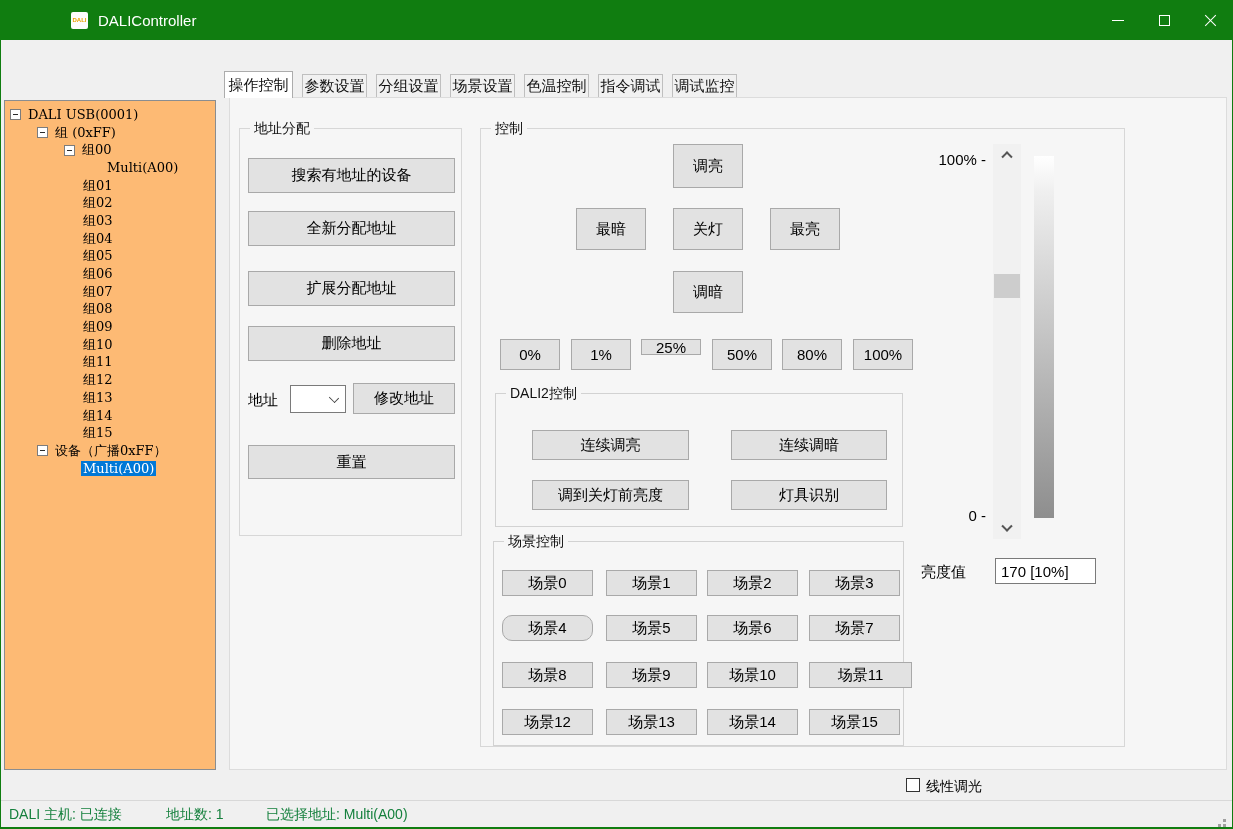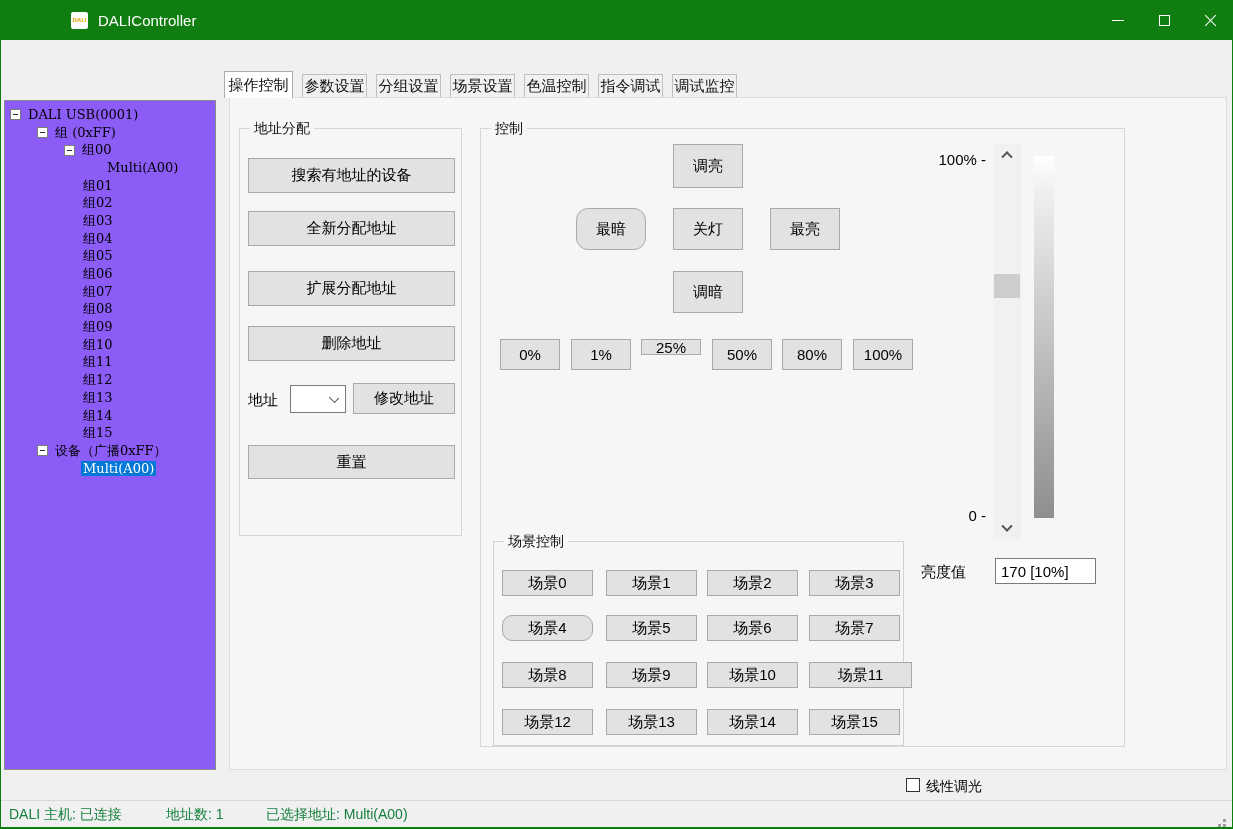--- a/index.html
+++ b/index.html
@@ -24,21 +24,21 @@
   .glyph-close { position:relative; width:13px; height:13px; }
   .glyph-close::before, .glyph-close::after { content:""; position:absolute; left:-1px; top:6px; width:15px; height:1px; background:#fff; }
   .glyph-close::before { transform:rotate(45deg); }
   .glyph-close::after { transform:rotate(-45deg); }
 
   
   .menubar { position:absolute; left:0; top:40px; width:100%; height:30px; background:#f0f0f0; display:flex; align-items:center; padding-left:10px; }
   .menu-item { font-size:14px; color:#1a1a1a; padding:4px 12px; margin-right:14px; }
 
   
-  .tree { position:absolute; left:3px; top:100px; width:212px; height:670px; background:#8b5cf6;
+  .tree { position:absolute; left:3px; top:100px; width:212px; height:670px; background:#fdba74;
           border:1px solid #8a8d90; padding-top:5px; overflow:hidden;
           font-family:"DejaVu Serif", serif; font-size:13px; }
   .trow { height:17.7px; display:flex; align-items:center; white-space:nowrap; }
   .exp { width:11px; height:11px; border:1px solid #7c7c7c; background:#fff; position:relative; flex:none; margin-right:5px; }
   .exp::before { content:""; position:absolute; left:2px; top:4px; width:5px; height:1px; background:#2b2b2b; }
   .p0 { padding-left:5px; } .p1 { padding-left:32px; } .p2 { padding-left:59px; }
   .t2 { padding-left:76px; } .t3 { padding-left:100px; }
   .tlabel { color:#000; padding:0 2px; }
   .tlabel.sel { background:#0078d7; color:#fff; }
 
@@ -203,32 +203,39 @@
         <span class="chev"></span>
       </div>
       <div class="btn" style="left:113px; top:254px; width:102px; height:31px;">修改地址</div>
       <div class="btn" style="left:8px; top:316px; width:207px; height:34px;">重置</div>
     </div>
 
     <div class="group" style="left:250px; top:30px; width:645px; height:619px;">
       <span class="group-label">控制</span>
 
       <div class="btn" style="left:192px; top:15px; width:70px; height:44px;">调亮</div>
-      <div class="btn" style="left:95px; top:79px; width:70px; height:42px;border-radius:12px;">最暗</div>
+      <div class="btn" style="left:95px; top:79px; width:70px; height:42px;">最暗</div>
       <div class="btn" style="left:192px; top:79px; width:70px; height:42px;">关灯</div>
       <div class="btn" style="left:289px; top:79px; width:70px; height:42px;">最亮</div>
       <div class="btn" style="left:192px; top:142px; width:70px; height:42px;">调暗</div>
 
       <div class="btn" style="left:19px;  top:210px; width:60px; height:31px;">0%</div>
       <div class="btn" style="left:90px;  top:210px; width:60px; height:31px;">1%</div>
       <div class="btn" style="left:160px; top:210px; width:60px; height:16px;">25%</div>
       <div class="btn" style="left:231px; top:210px; width:60px; height:31px;">50%</div>
       <div class="btn" style="left:301px; top:210px; width:60px; height:31px;">80%</div>
       <div class="btn" style="left:372px; top:210px; width:60px; height:31px;">100%</div>
 
+      <div class="group" style="left:14px; top:264px; width:408px; height:134px; border-color:#d2d2d2;">
+        <span class="group-label">DALI2控制</span>
+        <div class="btn" style="left:36px; top:36px; width:157px; height:30px;">连续调亮</div>
+        <div class="btn" style="left:235px; top:36px; width:156px; height:30px;">连续调暗</div>
+        <div class="btn" style="left:36px; top:86px; width:157px; height:30px;">调到关灯前亮度</div>
+        <div class="btn" style="left:235px; top:86px; width:156px; height:30px;">灯具识别</div>
+      </div>
 
       <div class="group" style="left:12px; top:412px; width:411px; height:205px; border-color:#d2d2d2;">
         <span class="group-label">场景控制</span>
         <div class="btn" style="left:8px;   top:28px;  width:91px; height:26px;">场景0</div>
         <div class="btn" style="left:112px; top:28px;  width:91px; height:26px;">场景1</div>
         <div class="btn" style="left:213px; top:28px;  width:91px; height:26px;">场景2</div>
         <div class="btn" style="left:315px; top:28px;  width:91px; height:26px;">场景3</div>
         <div class="btn" style="left:8px;   top:73px;  width:91px; height:26px;border-radius:10px;">场景4</div>
         <div class="btn" style="left:112px; top:73px;  width:91px; height:26px;">场景5</div>
         <div class="btn" style="left:213px; top:73px;  width:91px; height:26px;">场景6</div>

